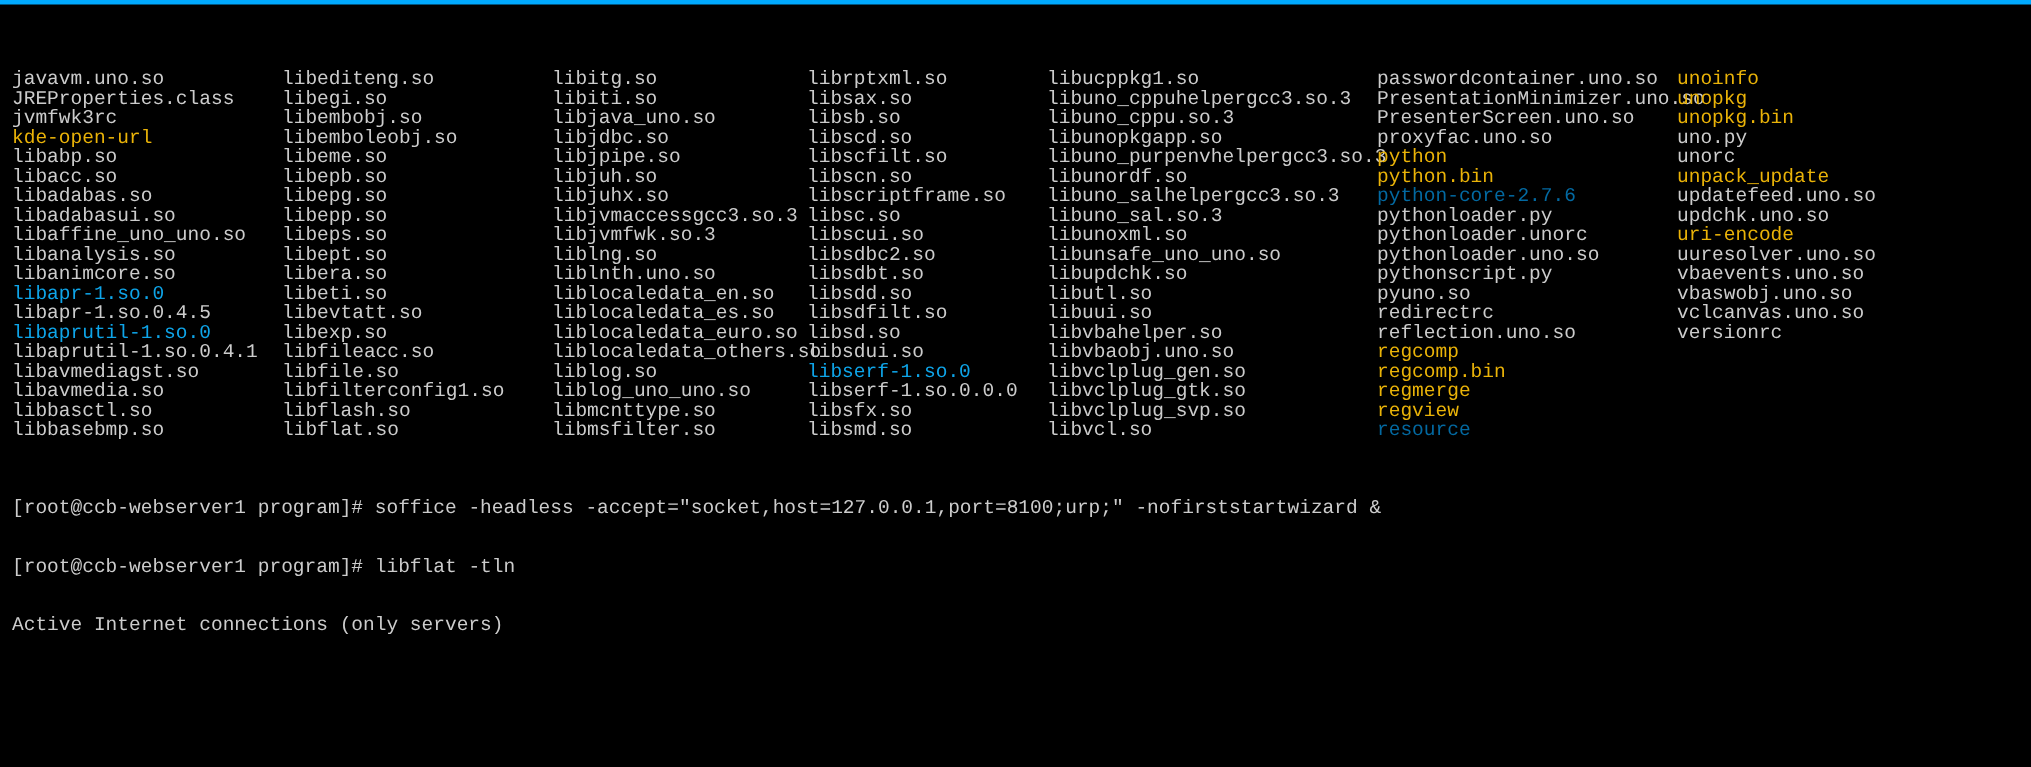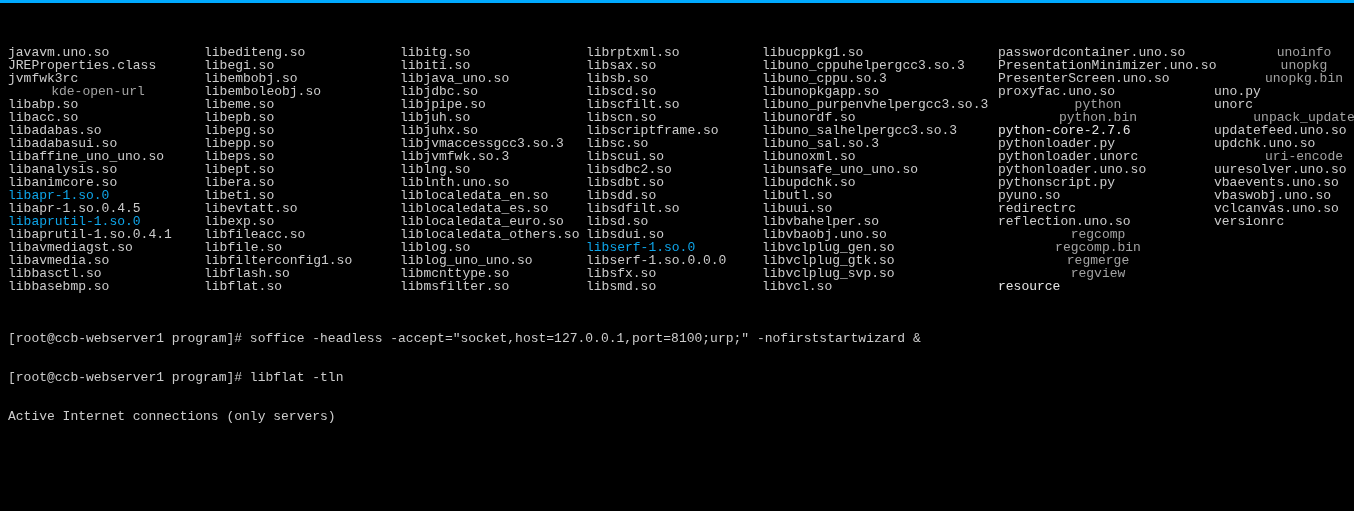--- a/index.html
+++ b/index.html
@@ -18,28 +18,28 @@
     height: 3px;
     background: #0af;
   }
   .terminal {
     padding: 4px 8px 0 8px;
     white-space: pre;
   }
   .ls-columns {
     display: grid;
     grid-template-columns: 180px 180px 170px 160px 220px 200px 180px;
-    column-gap: 16px;
+    column-gap: 0px;
   }
   .col { display: flex; flex-direction: column; }
   .cell { height: 13px; }
   .w { color: #ccc; }          
-  .g { color: #a3a3a3; text-align: center; }       
+  .g { color: #eab308; }       
   .c { color: #0ea5e9; }       
-  .b { color: #e5e5e5; }
+  .b { color: #0369a1; }
   .netstat-header, .netstat-row, .hdr-line {
     white-space: pre;
     height: 13px;
   }
   .line { height:13px; white-space: pre; }
 </style>
 </head>
 <body>
 
 <div class="titlebar"></div>

